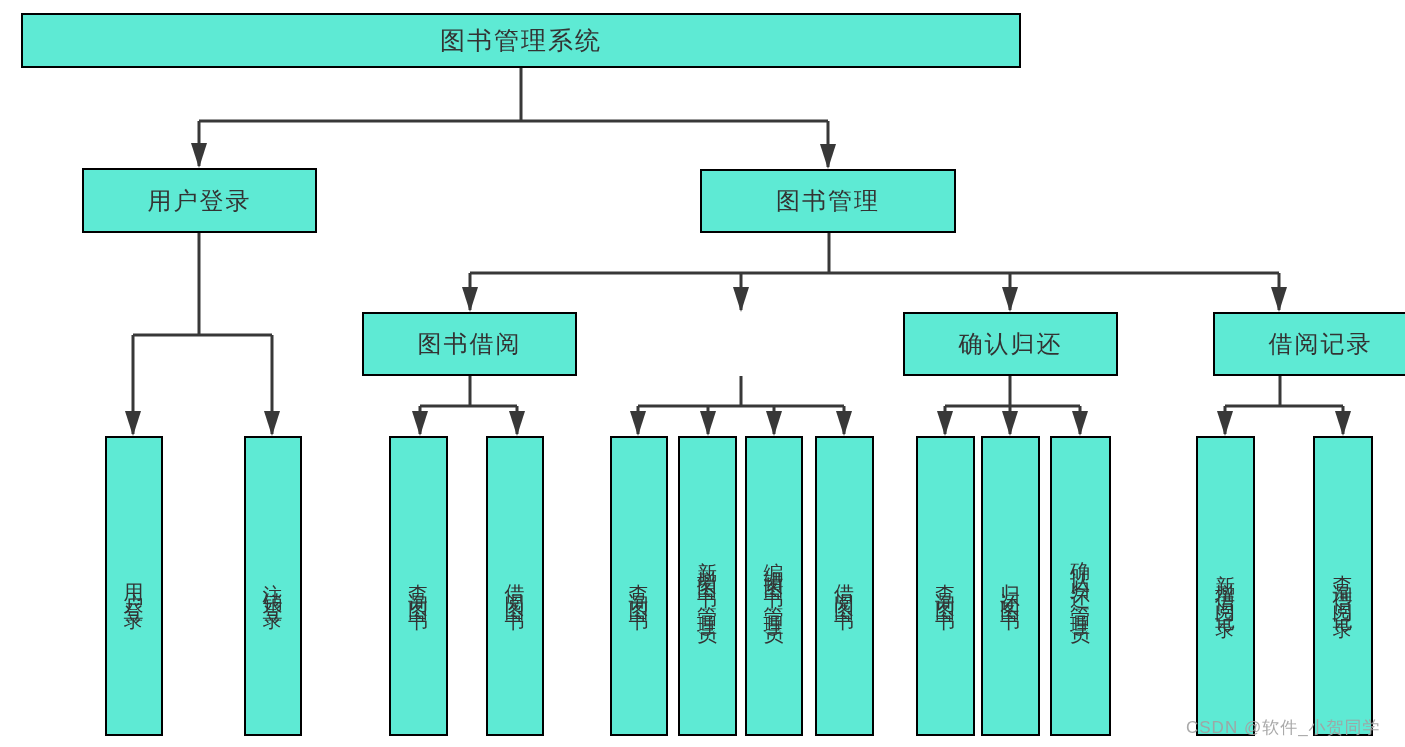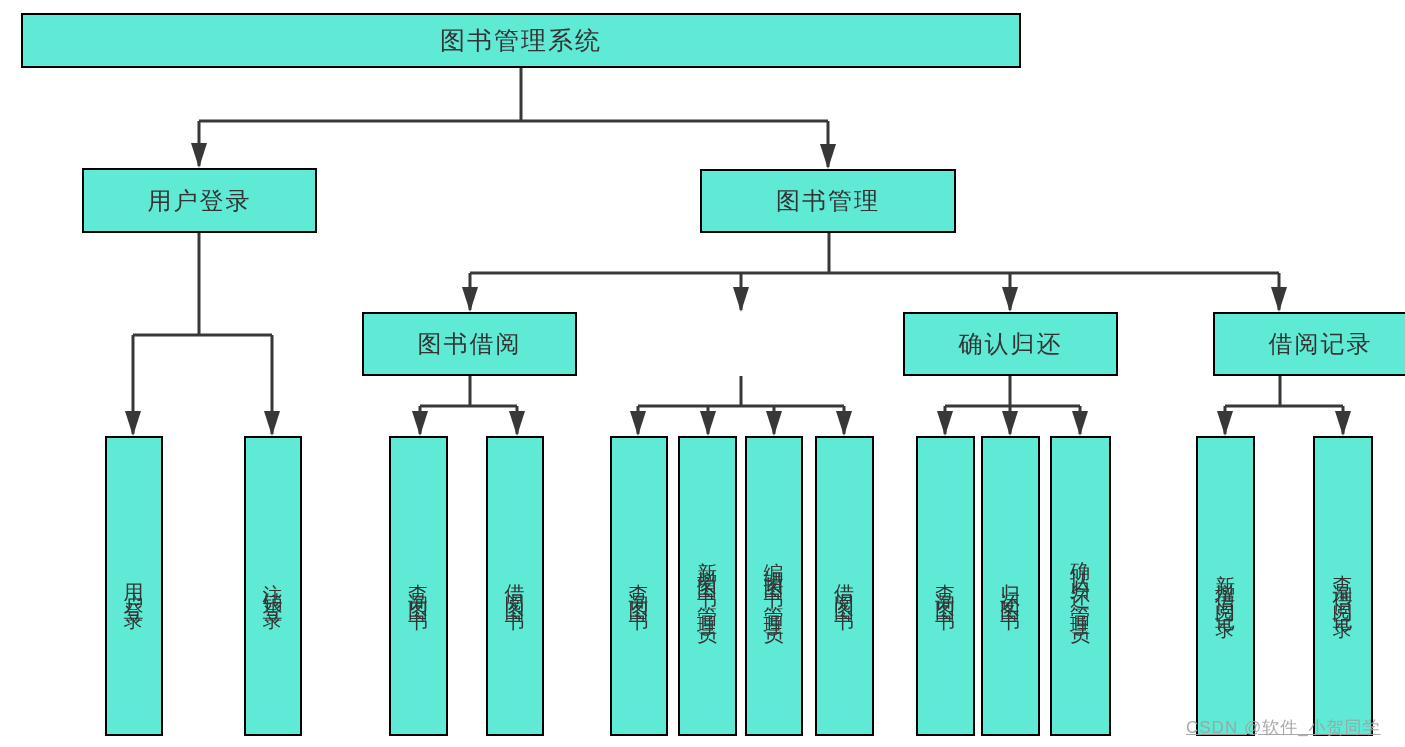--- a/index.html
+++ b/index.html
@@ -50,21 +50,20 @@
   }
   #watermark {
     position: absolute;
     left: 1186px;
     top: 716px;
     font-size: 17px;
     letter-spacing: 1px;
     color: rgba(162, 162, 162, 0.92);
     white-space: nowrap;
     z-index: 10;
-    text-decoration: underline;
   }
 </style>
 </head>
 <body>
 
 <div id="canvas">
 
   <svg id="connectors" viewBox="0 0 1405 747" xmlns="http://www.w3.org/2000/svg">
     <g stroke="#383838" stroke-width="3" fill="none">
       <path d="M521 68 V121 M199 121 H828 M199 121 V166 M828 121 V167"></path>

